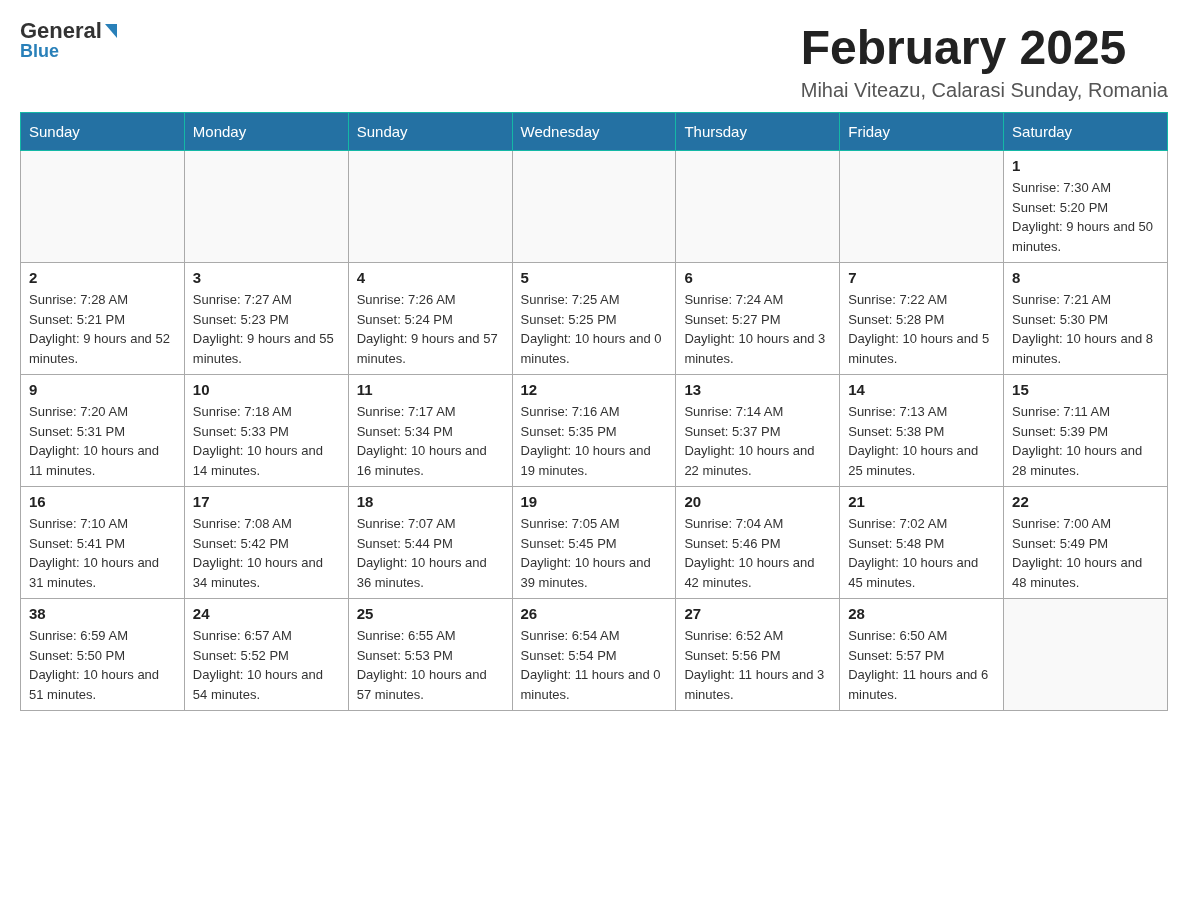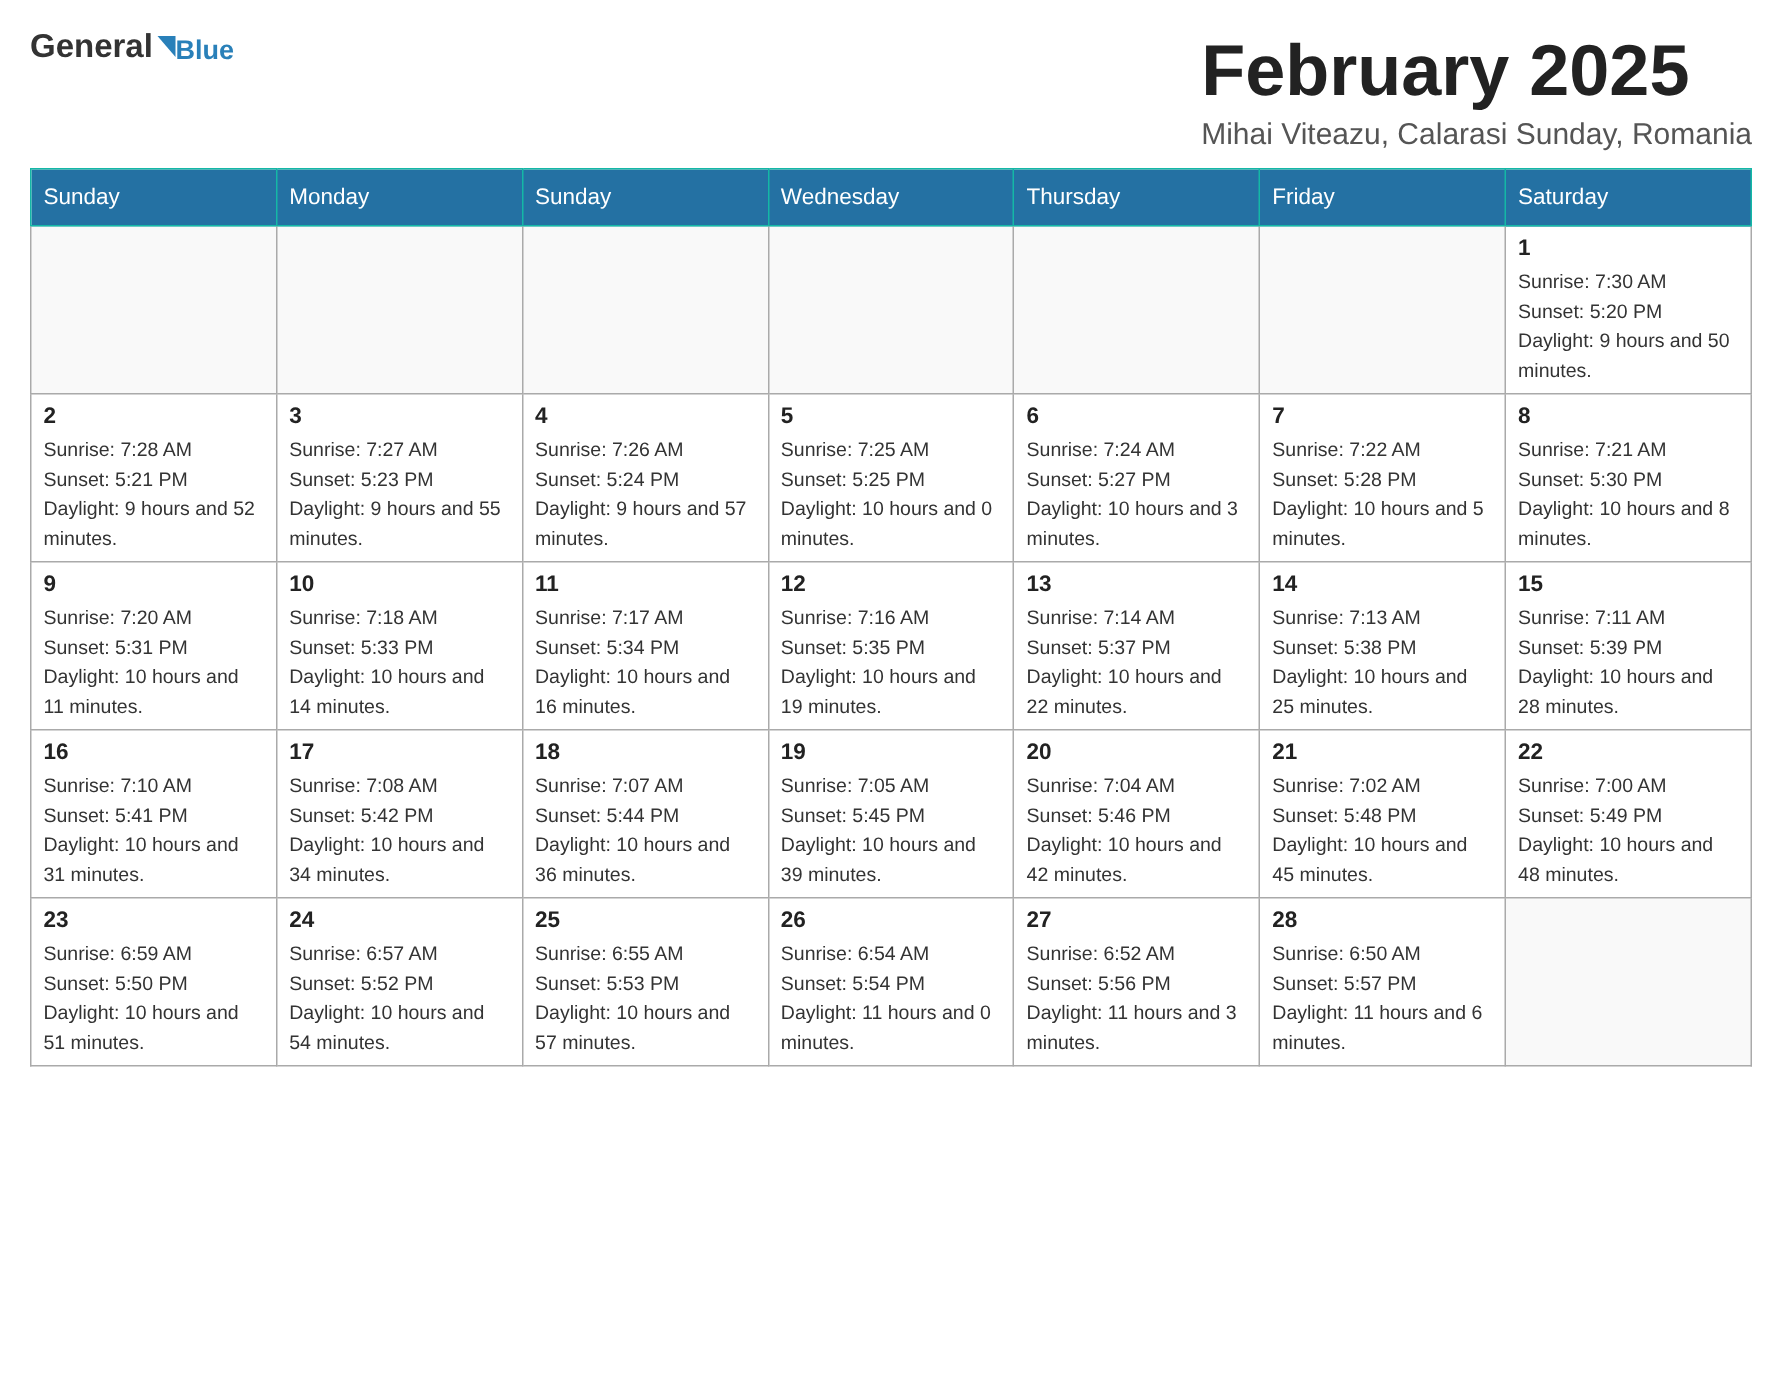--- a/index.html
+++ b/index.html
@@ -11,22 +11,22 @@
       padding: 20px;
     }
     .header {
       display: flex;
       justify-content: space-between;
       align-items: flex-start;
       margin-bottom: 10px;
     }
     .logo {
       display: flex;
-      flex-direction: row;
-      align-items: flex-end;
+      flex-direction: column;
+      align-items: flex-start;
     }
     .logo-general {
       font-size: 22px;
       font-weight: bold;
       color: #333;
       line-height: 1;
     }
     .logo-blue {
       font-size: 18px;
       font-weight: bold;
@@ -164,21 +164,21 @@
       <tr>
         <td><span class="day-number">16</span><span class="day-info">Sunrise: 7:10 AM<br>Sunset: 5:41 PM<br>Daylight: 10 hours and 31 minutes.</span></td>
         <td><span class="day-number">17</span><span class="day-info">Sunrise: 7:08 AM<br>Sunset: 5:42 PM<br>Daylight: 10 hours and 34 minutes.</span></td>
         <td><span class="day-number">18</span><span class="day-info">Sunrise: 7:07 AM<br>Sunset: 5:44 PM<br>Daylight: 10 hours and 36 minutes.</span></td>
         <td><span class="day-number">19</span><span class="day-info">Sunrise: 7:05 AM<br>Sunset: 5:45 PM<br>Daylight: 10 hours and 39 minutes.</span></td>
         <td><span class="day-number">20</span><span class="day-info">Sunrise: 7:04 AM<br>Sunset: 5:46 PM<br>Daylight: 10 hours and 42 minutes.</span></td>
         <td><span class="day-number">21</span><span class="day-info">Sunrise: 7:02 AM<br>Sunset: 5:48 PM<br>Daylight: 10 hours and 45 minutes.</span></td>
         <td><span class="day-number">22</span><span class="day-info">Sunrise: 7:00 AM<br>Sunset: 5:49 PM<br>Daylight: 10 hours and 48 minutes.</span></td>
       </tr>
       <tr>
-        <td><span class="day-number">23</span><span class="day-info">Sunrise: 6:59 AM<br>Sunset: 5:50 PM<br>Daylight: 10 hours and 51 minutes.</span></td>
+        <td><span class="day-number">38</span><span class="day-info">Sunrise: 6:59 AM<br>Sunset: 5:50 PM<br>Daylight: 10 hours and 51 minutes.</span></td>
         <td><span class="day-number">24</span><span class="day-info">Sunrise: 6:57 AM<br>Sunset: 5:52 PM<br>Daylight: 10 hours and 54 minutes.</span></td>
         <td><span class="day-number">25</span><span class="day-info">Sunrise: 6:55 AM<br>Sunset: 5:53 PM<br>Daylight: 10 hours and 57 minutes.</span></td>
         <td><span class="day-number">26</span><span class="day-info">Sunrise: 6:54 AM<br>Sunset: 5:54 PM<br>Daylight: 11 hours and 0 minutes.</span></td>
         <td><span class="day-number">27</span><span class="day-info">Sunrise: 6:52 AM<br>Sunset: 5:56 PM<br>Daylight: 11 hours and 3 minutes.</span></td>
         <td><span class="day-number">28</span><span class="day-info">Sunrise: 6:50 AM<br>Sunset: 5:57 PM<br>Daylight: 11 hours and 6 minutes.</span></td>
         <td class="empty-cell"></td>
       </tr>
     </tbody>
 </table>
 

